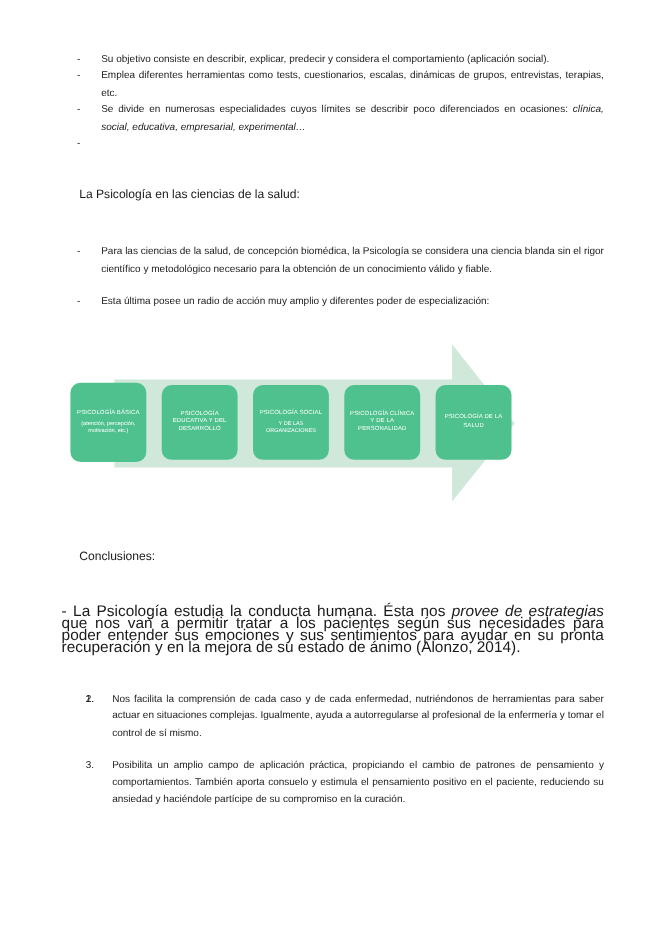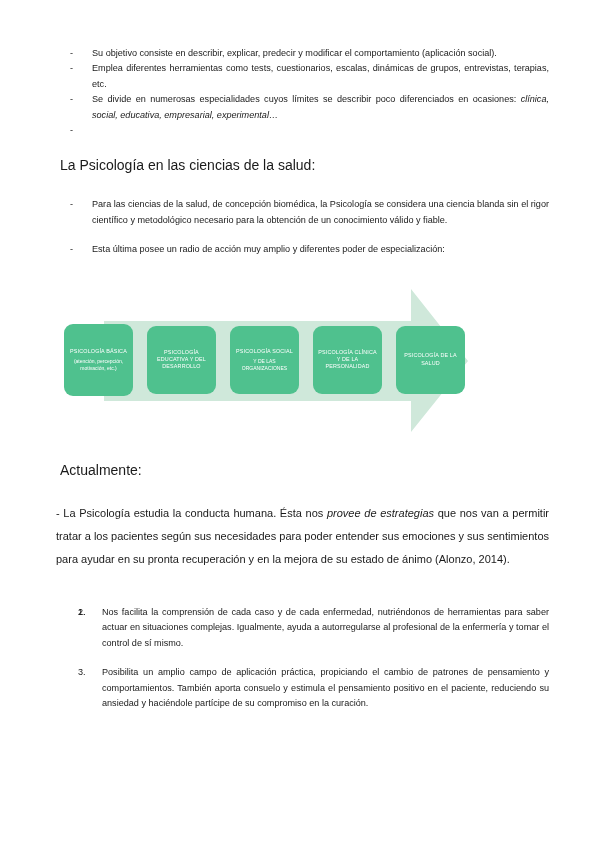--- a/index.html
+++ b/index.html
@@ -17,22 +17,22 @@
   .page {
     position: relative;
     width: 599px;
     height: 848px;
     box-sizing: border-box;
     padding: 46px 50px 0 56px;
   }
 
   
   .para {
-    font-size: 11px;
-    line-height: 23px;
+    font-size: 14px;
+    line-height: 11px;
     text-align: justify;
     margin: 0;
   }
 
   
   .dash-list {
     list-style: none;
     margin: 0;
     padding: 0;
   }
@@ -49,23 +49,23 @@
     top: 0;
     font-size: 9.1px;
     line-height: 15.4px;
   }
 
   .spaced-list .dash-item { margin-bottom: 14px; }
   .spaced-list .dash-item:last-child { margin-bottom: 0; }
 
   
   .section-head {
-    font-size: 14px;
-    line-height: 15.4px;
-    margin: 4px;
+    font-size: 11px;
+    line-height: 15.4px;
+    margin: 16px;
   }
 
   .gap-lg { height: 31px; }
   .gap-md { height: 20px; }
 
   
   .diagram {
     position: relative;
     width: 430px;
     height: 150px;
@@ -139,21 +139,21 @@
   em { font-style: italic; }
 </style>
 </head>
 <body>
 
 <div class="page">
 
   <ul class="dash-list">
     <li class="dash-item">
       <span class="dash-mark">-</span>
-      <span>Su objetivo consiste en describir, explicar, predecir y modificar el comportamiento (aplicación social).</span>
+      <span>Su objetivo consiste en describir, explicar, predecir y considera el comportamiento (aplicación social).</span>
     </li>
     <li class="dash-item">
       <span class="dash-mark">-</span>
       <span>Emplea diferentes herramientas como tests, cuestionarios, escalas, dinámicas de grupos, entrevistas, terapias, etc.</span>
     </li>
     <li class="dash-item">
       <span class="dash-mark">-</span>
       <span>Se divide en numerosas especialidades cuyos límites se describir poco diferenciados en ocasiones: </span><em>clínica, social, educativa, empresarial, experimental…</em>
     </li>
     <li class="dash-item">
@@ -201,21 +201,21 @@
         <div class="line-main">PSICOLOGÍA CLÍNICA Y DE LA PERSONALIDAD</div>
       </div>
       <div class="spec-box">
         <div class="line-main">PSICOLOGÍA DE LA SALUD</div>
       </div>
     </div>
   </div>
 
   <div class="gap-md"></div>
 
-  <p class="section-head">Actualmente:</p>
+  <p class="section-head">Conclusiones:</p>
 
   <div class="gap-md"></div>
 
   <p class="para"><span>- La Psicología estudia la conducta humana. Ésta nos </span><em>provee de estrategias</em><span> que nos van a permitir tratar a los pacientes según sus necesidades para poder entender sus emociones y sus sentimientos para ayudar en su pronta recuperación y en la mejora de su estado de ánimo (Alonzo, 2014).</span></p>
 
   <div class="gap-md"></div>
 
   <ol class="num-list">
     <li class="num-item">
       <span class="num-mark">1.</span>

